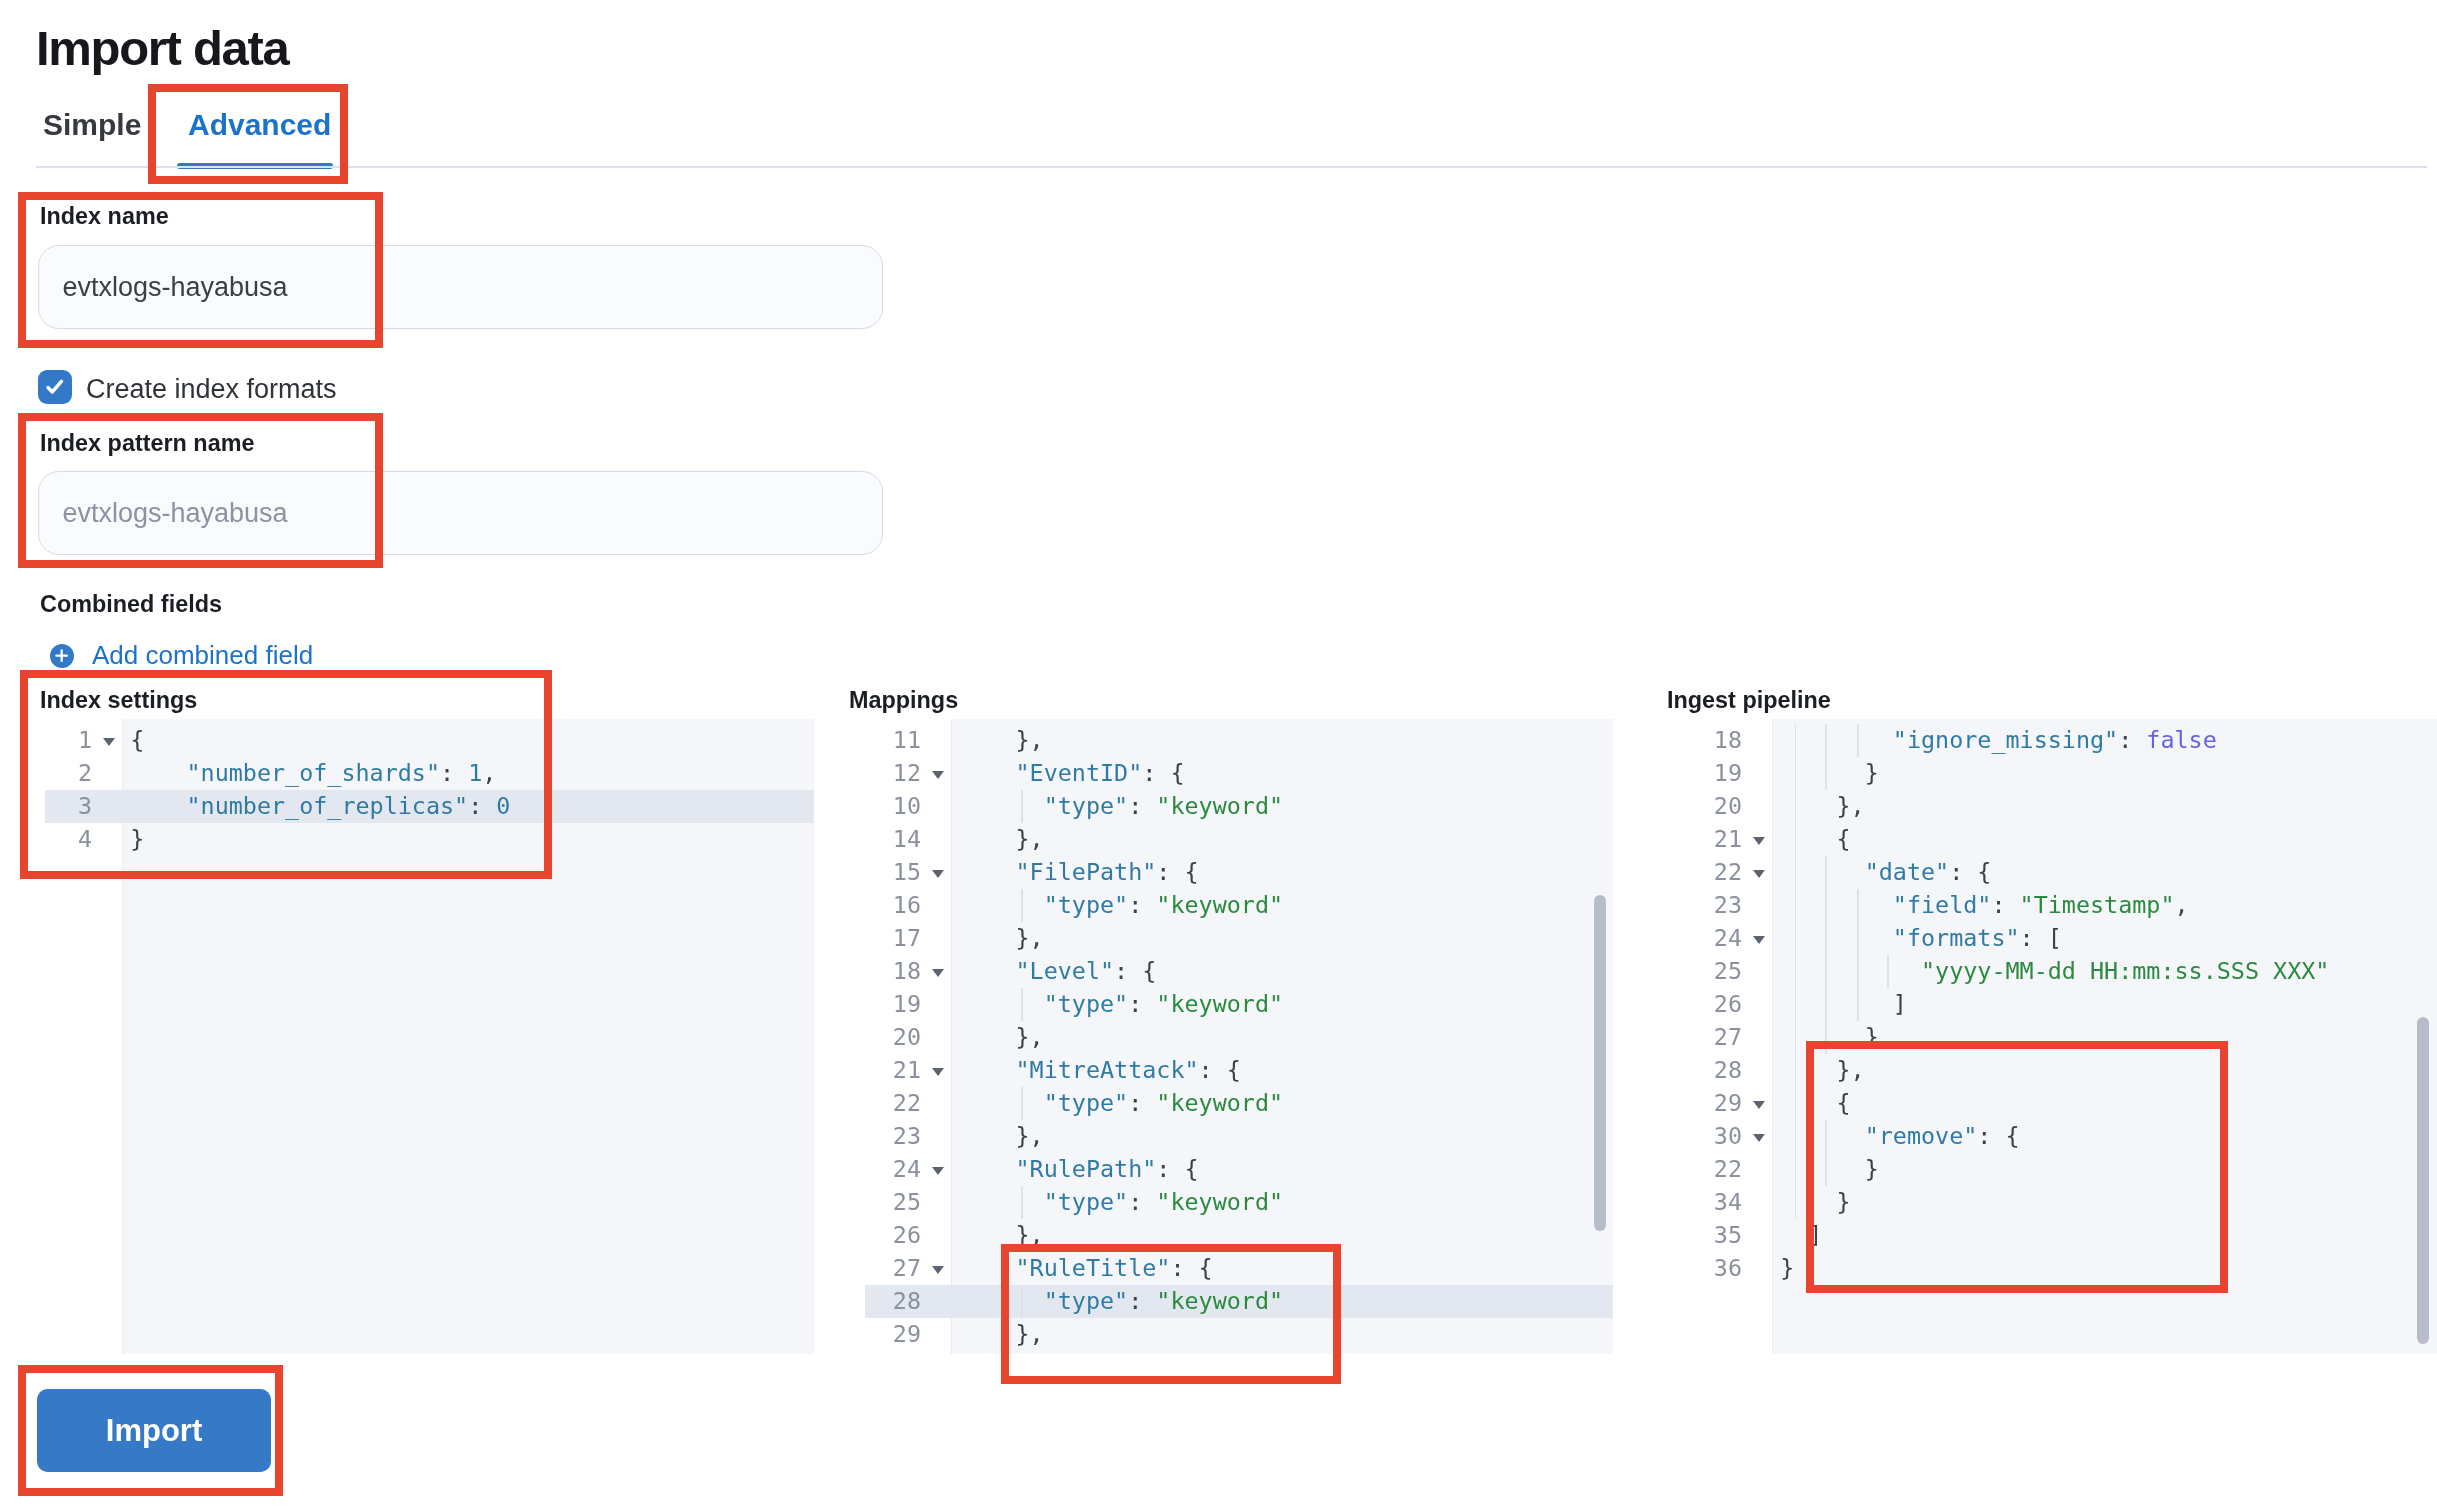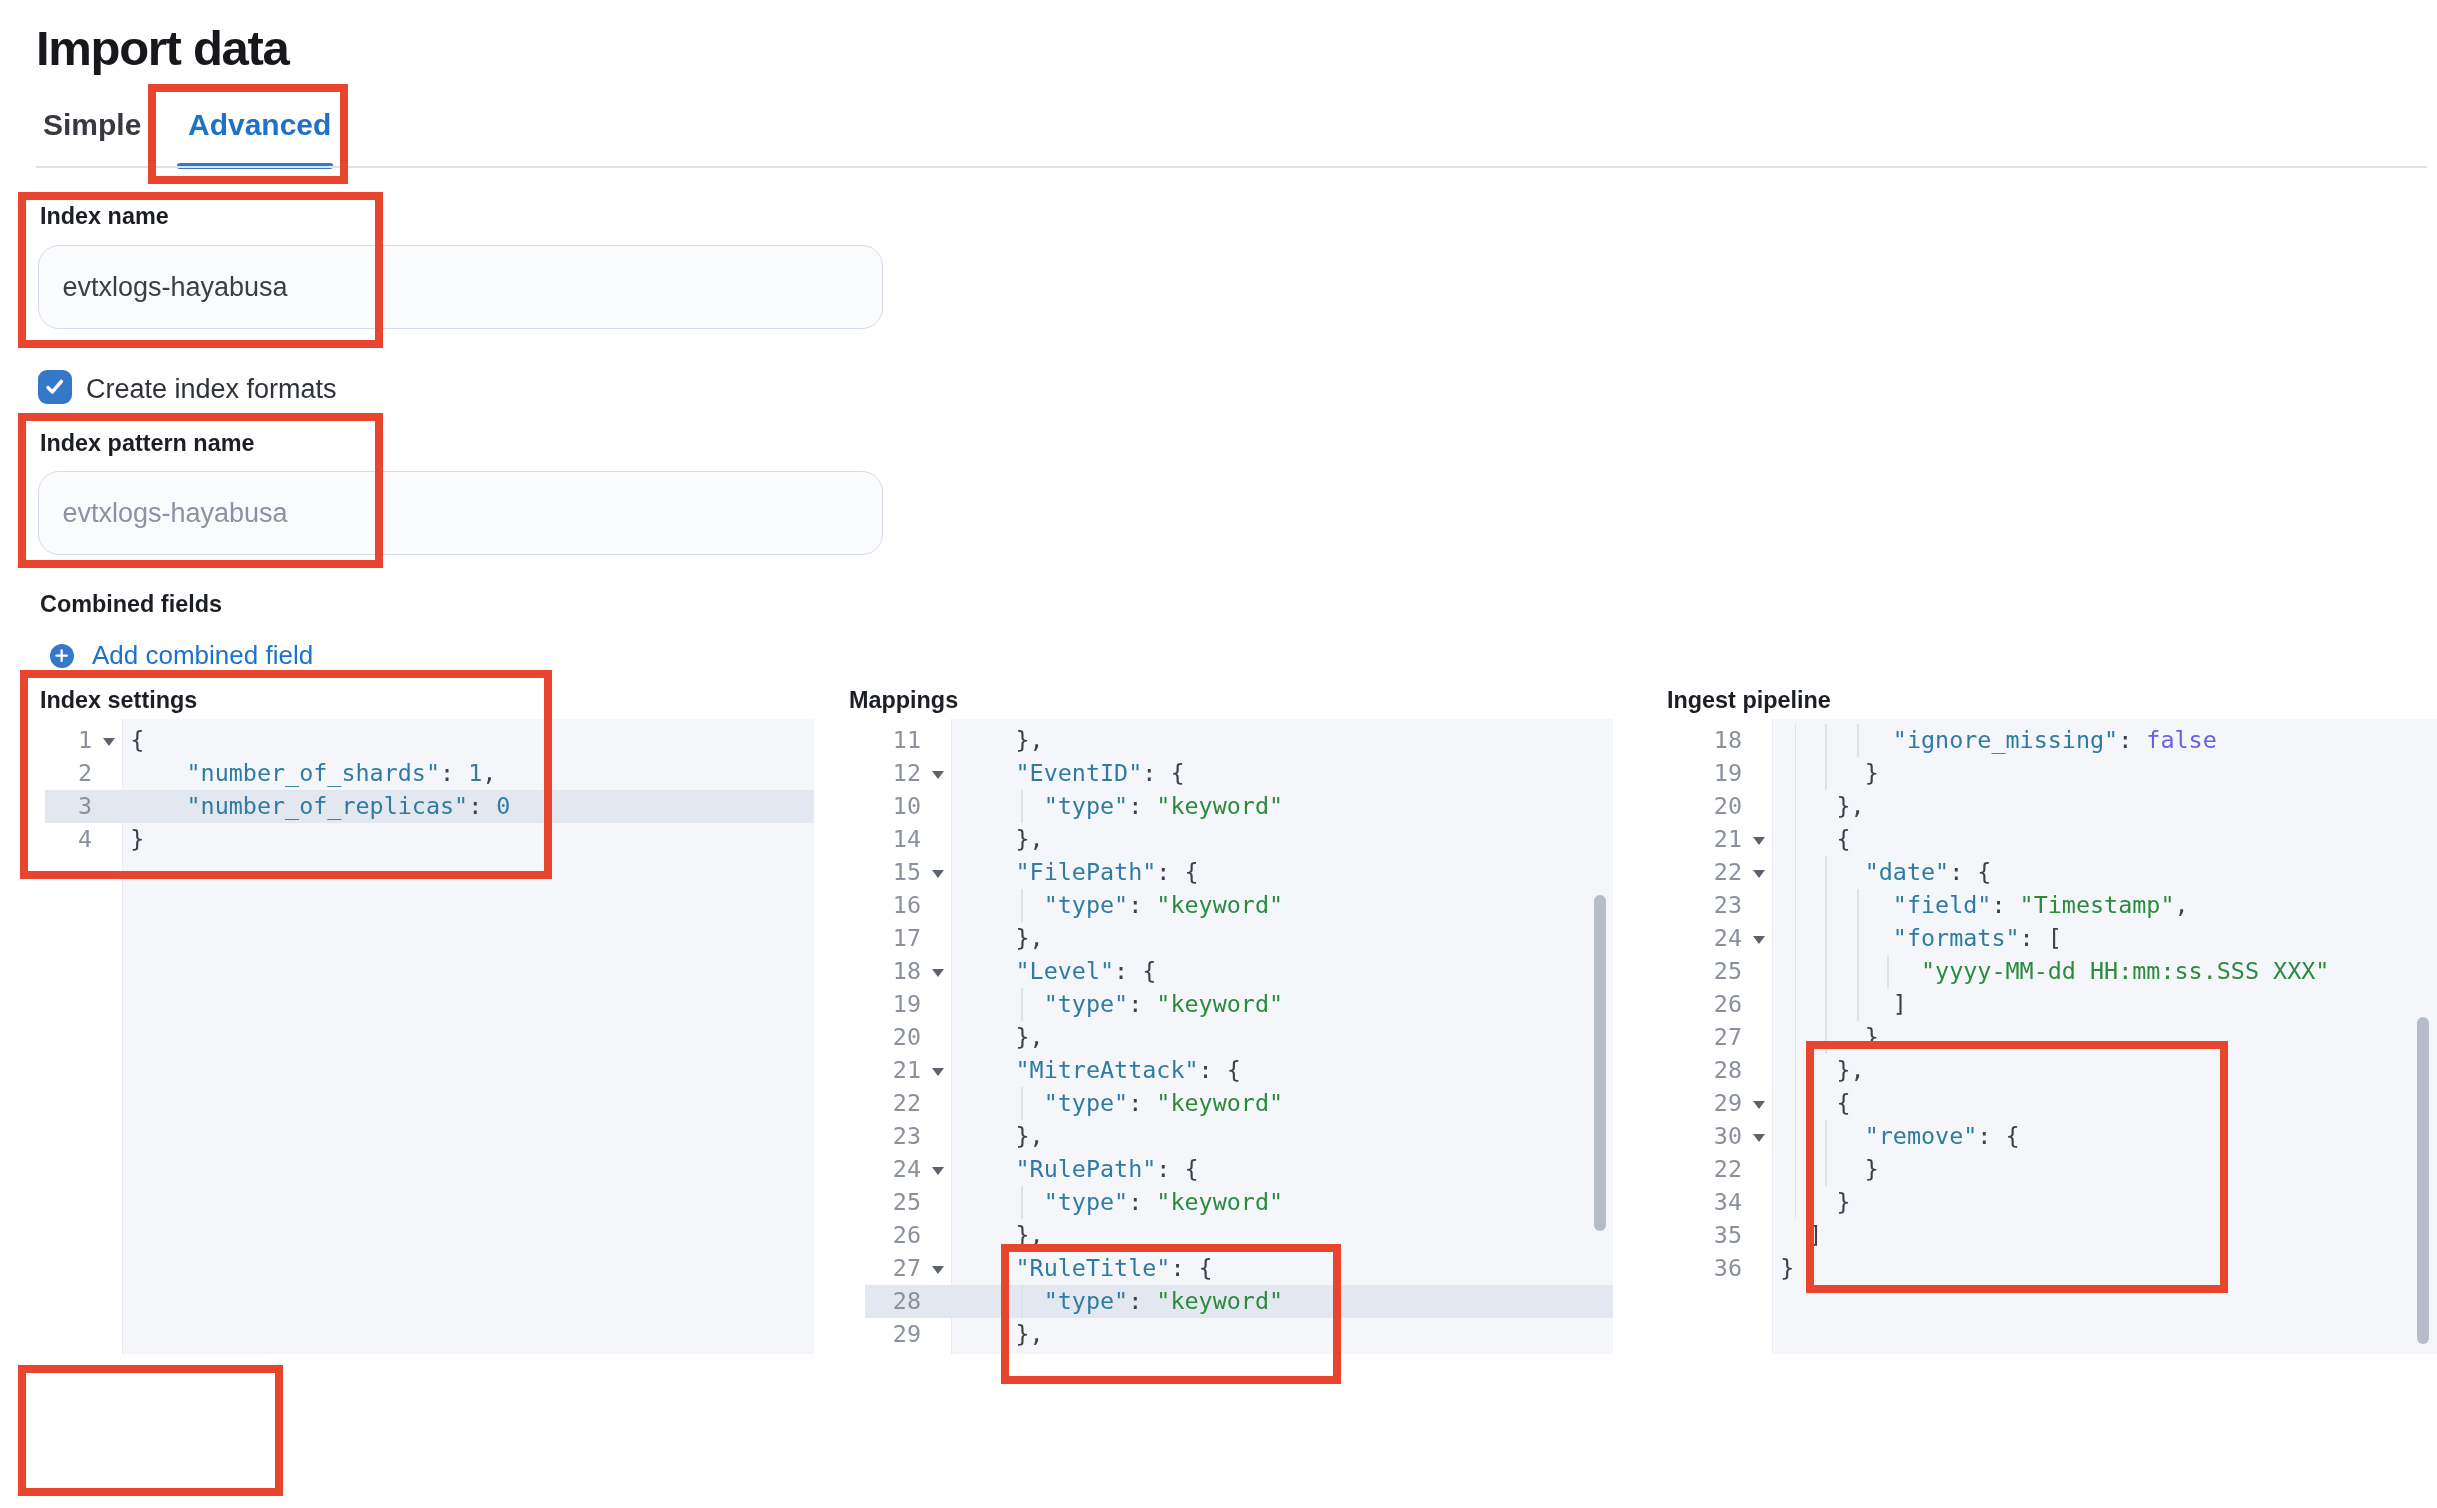--- a/index.html
+++ b/index.html
@@ -264,20 +264,21 @@
           <div class="code"><span>  </span><span class="c-p">]</span></div>
         </div>
         <div class="crow">
           <div class="gut" style="width: 83px;">36</div>
           <div class="code"><span></span><span class="c-p">}</span></div>
         </div>
       </div>
     <div class="vscroll" style="right:9px; top:298px; height:327px;"></div>
   </div>
 
+  <button id="import-button">Import</button>
 
   <div class="ann" style="left:148px;  top:84px;   width:200px; height:100px;"></div>
   <div class="ann" style="left:18px;   top:192px;  width:365px; height:156px;"></div>
   <div class="ann" style="left:18px;   top:413px;  width:365px; height:155px;"></div>
   <div class="ann" style="left:20px;   top:670px;  width:532px; height:209px;"></div>
   <div class="ann" style="left:1001px; top:1244px; width:340px; height:140px;"></div>
   <div class="ann" style="left:1806px; top:1041px; width:422px; height:252px;"></div>
   <div class="ann" style="left:18px;   top:1365px; width:265px; height:131px;"></div>
 
 </div>

